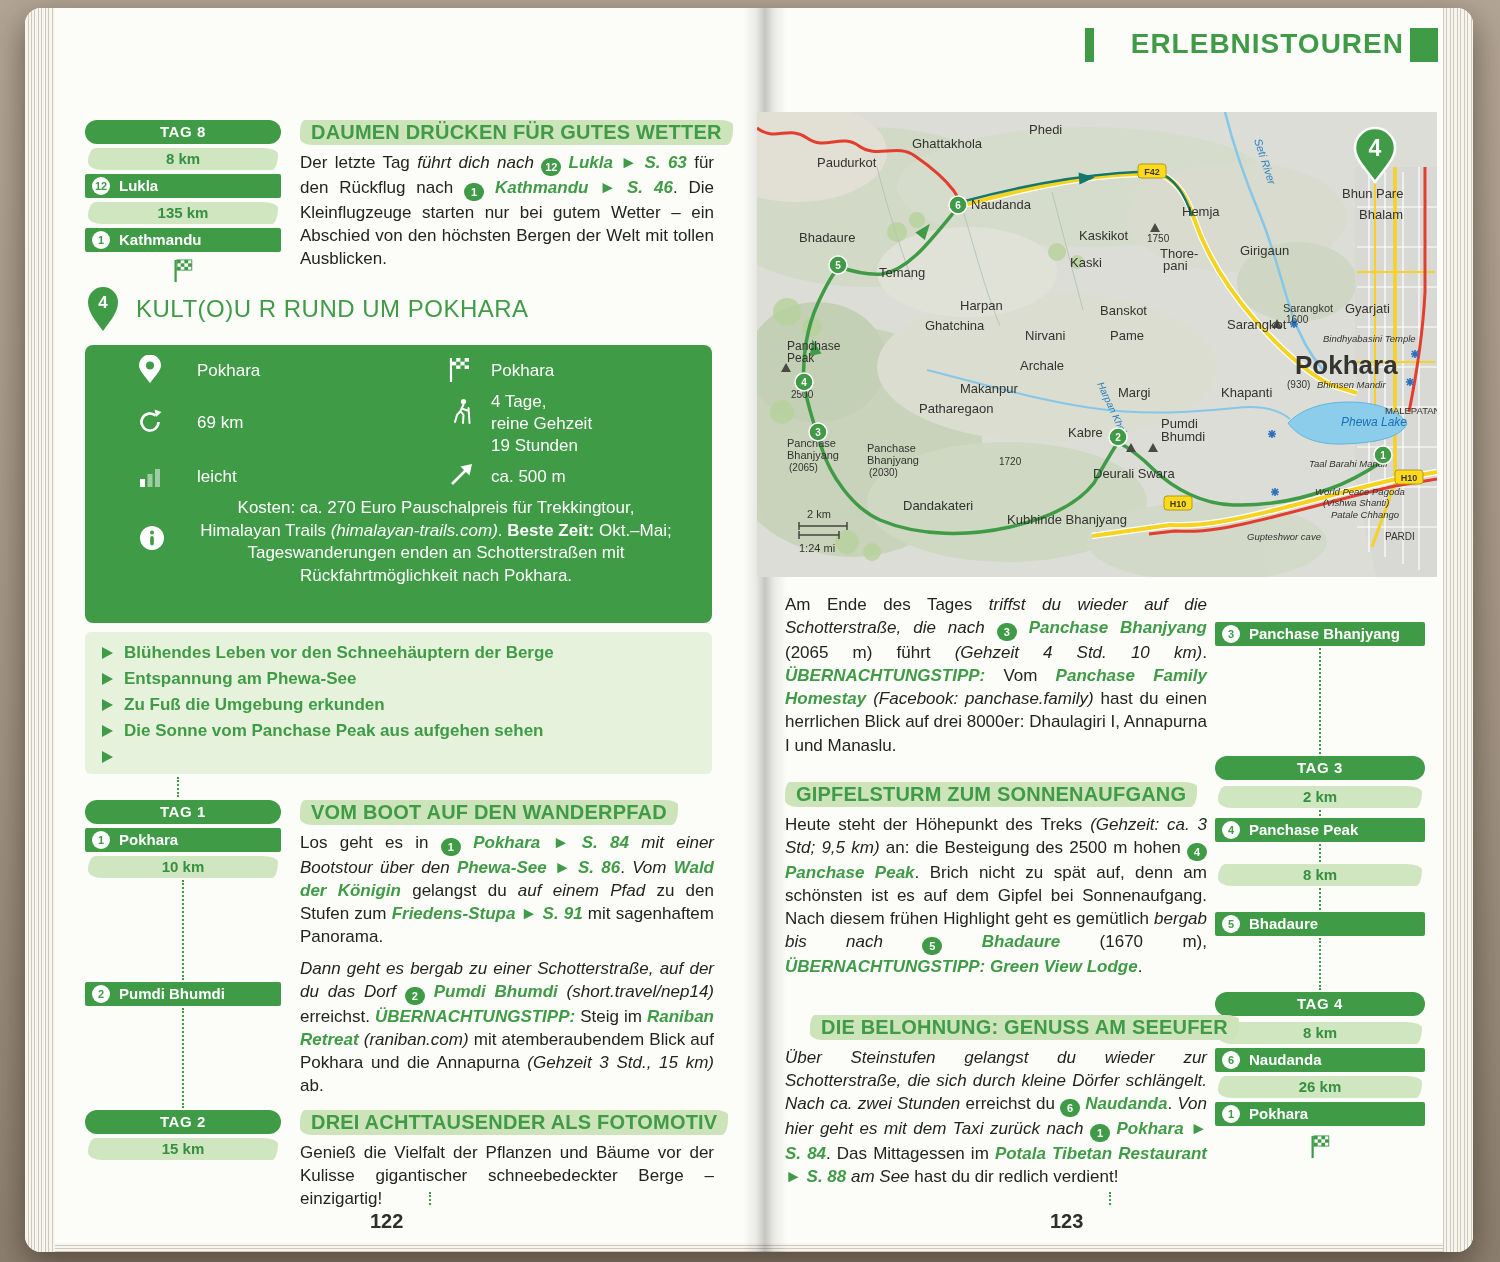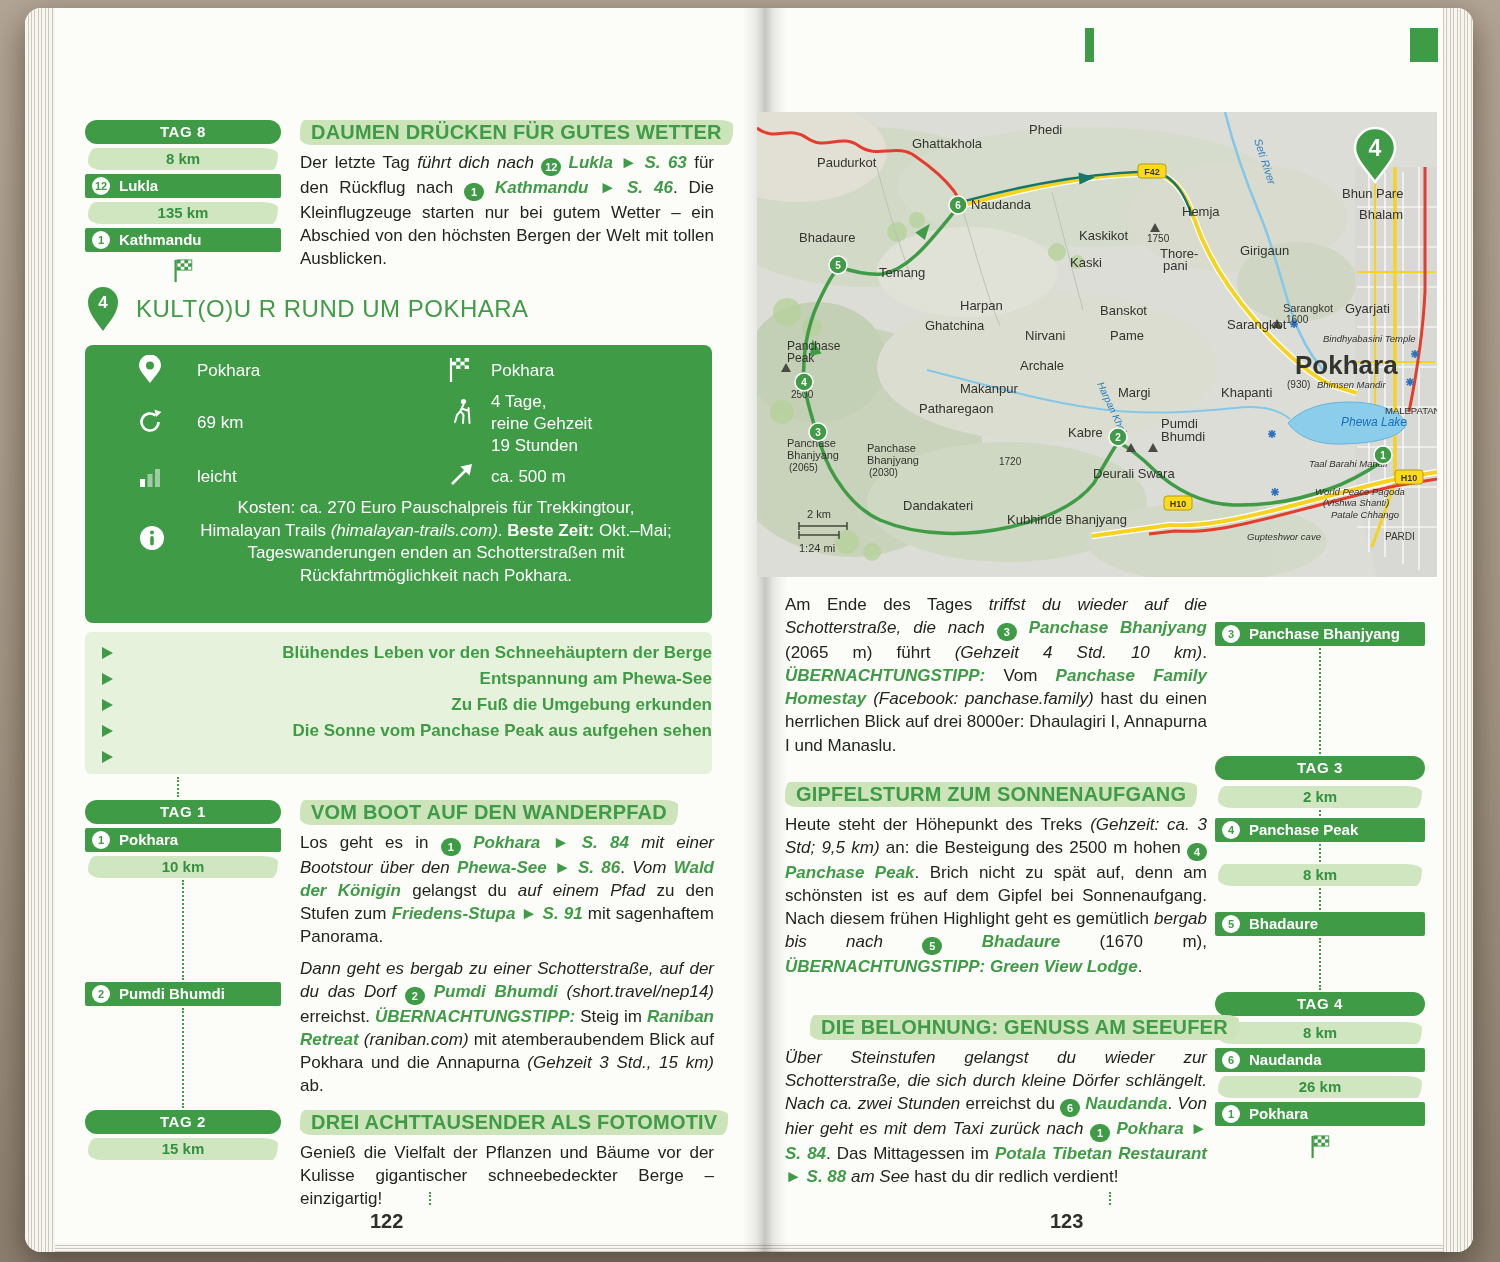--- a/index.html
+++ b/index.html
@@ -51,21 +51,21 @@
   
   .facts{position:absolute;z-index:2;width:627px;height:278px;background:#3f9b46;border-radius:8px;color:#fff;}
   .fi{position:absolute;}
   .fv{position:absolute;font-size:17px;}
   .fv.multi{white-space:pre-line;line-height:1.3;}
   .ftext{position:absolute;font-size:17px;line-height:1.33;text-align:center;}
 
   
   .highlights{position:absolute;z-index:2;width:627px;height:142px;background:#e6f2db;
     border-radius:6px;padding-top:8px;box-sizing:border-box;}
-  .hl-row{display:flex;align-items:center;gap:11px;height:26px;padding-left:17px;justify-content:space-between;}
+  .hl-row{display:flex;align-items:center;gap:11px;height:26px;padding-left:17px;}
   .hl-arrow{width:0;height:0;border-left:11px solid #3f9b46;border-top:6px solid transparent;
     border-bottom:6px solid transparent;flex:0 0 auto;}
   .hl-text{color:#3f9b46;font-weight:bold;font-size:17px;white-space:nowrap;}
 
   
   .hdr-title{position:absolute;z-index:2;font-size:28px;font-weight:bold;color:#3f9b46;
     letter-spacing:1px;text-align:right;width:306px;}
   .hdr-bar{position:absolute;z-index:2;background:#3f9b46;}
 
   
@@ -232,20 +232,21 @@
   <div class="subhead" style="left:300px;top:800px;">VOM BOOT AUF DEN WANDERPFAD</div>
   <div class="para" style="left:300px;top:831px;width:414px;"><span class="rn">Los geht es in </span><span class="cnum">1</span><span class="rg"> Pokhara ► S. 84 </span><span class="ri">mit einer Bootstour über den </span><span class="rg">Phewa-See ► S. 86</span><span class="rn">. </span><span class="ri">Vom </span><span class="rg">Wald der Königin</span><span class="rn"> gelangst du </span><span class="ri">auf einem Pfad </span><span class="rn">zu den Stufen zum </span><span class="rg">Friedens-Stupa ► S. 91</span><span class="rn"> mit sagenhaftem Panorama.</span></div>
   <div class="para" style="left:300px;top:957px;width:414px;"><span class="ri">Dann geht es bergab zu einer Schotterstraße, auf der du das Dorf </span><span class="cnum">2</span><span class="rg"> Pumdi Bhumdi </span><span class="ri">(short.travel/nep14)</span><span class="rn"> erreichst. </span><span class="rg">ÜBERNACHTUNGSTIPP:</span><span class="rn"> Steig im </span><span class="rg">Raniban Retreat </span><span class="ri">(raniban.com)</span><span class="rn"> mit atemberaubendem Blick auf Pokhara und die Annapurna </span><span class="ri">(Gehzeit 3 Std., 15 km)</span><span class="rn"> ab.</span></div>
 
   <div class="subhead" style="left:300px;top:1110px;">DREI ACHTTAUSENDER ALS FOTOMOTIV</div>
   <div class="para" style="left:300px;top:1141px;width:414px;"><span class="rn">Genieß die Vielfalt der Pflanzen und Bäume vor der Kulisse gigantischer schneebedeckter Berge – einzigartig!</span></div>
 
   <div class="pagenum" style="left:370px;top:1192px;">122</div>
 
   <div class="hdr-bar" style="left:1085px;top:28px;width:9px;height:34px;"></div>
+  <div class="hdr-title" style="left:1098px;top:28px;">ERLEBNISTOUREN</div>
   <div class="hdr-bar" style="left:1410px;top:28px;width:28px;height:34px;"></div>
 
   <div class="map-wrap">
     <svg viewBox="0 0 680 465" width="680" height="465">
       <rect width="680" height="465" fill="#dcddd7"></rect>
       <g opacity="0.9">
         <ellipse cx="110" cy="95" rx="160" ry="80" fill="#d2d9c6"></ellipse>
         <ellipse cx="40" cy="40" rx="90" ry="50" fill="#e3e1d4"></ellipse>
         <ellipse cx="330" cy="75" rx="190" ry="60" fill="#d6dcca"></ellipse>
         <ellipse cx="95" cy="330" rx="130" ry="115" fill="#c8d3b9"></ellipse>

